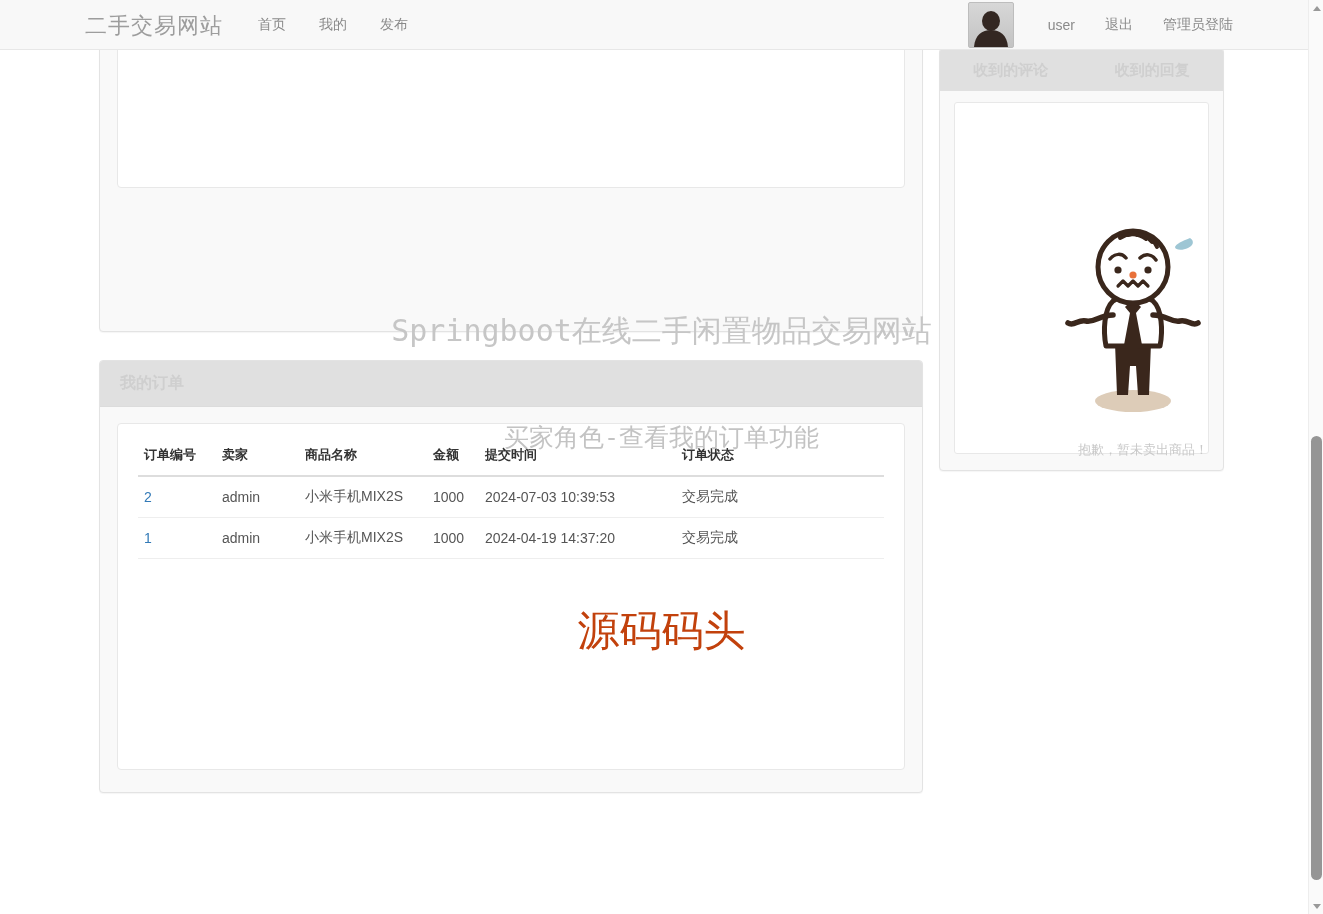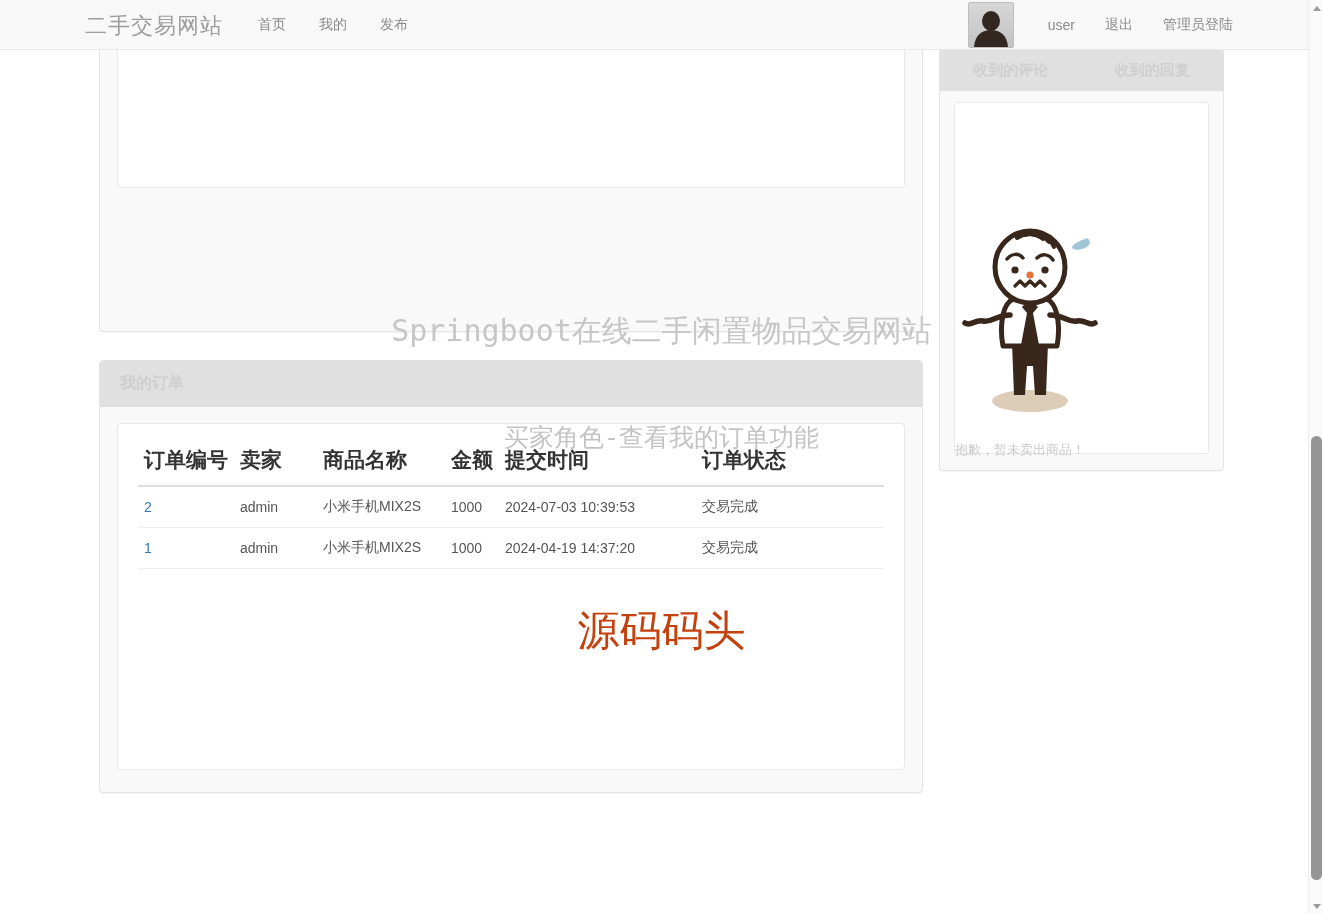--- a/index.html
+++ b/index.html
@@ -112,21 +112,21 @@
   .panel-top .panel-body { padding: 16px 17px 18px 17px; height: 100%; }
   .panel-top .inner-box { height: 291px; }
 
   table.data {
     width: 100%;
     border-collapse: collapse;
     font-size: 14px;
   }
   table.data th {
     text-align: left;
-    font-size: 21px;
+    font-size: 13px;
     color: #333;
     font-weight: bold;
     padding: 8px 6px 11px 6px;
     border-bottom: 2px solid #dddddd;
     white-space: nowrap;
   }
   table.data td {
     padding: 11px 6px;
     color: #555;
     border-bottom: 1px solid #eeeeee;
@@ -188,21 +188,21 @@
     color: #cbcbcb;
     padding: 2px 0 9px 0;
   }
   .empty-box {
     background: #ffffff;
     border: 1px solid #e8e8e8;
     border-radius: 3px;
     height: 352px;
     display: flex;
     flex-direction: column;
-    align-items: flex-start;
+    align-items: flex-end;
     justify-content: flex-start;
     padding-top: 120px;
   }
   .empty-text {
     margin-top: 14px;
     font-size: 13px;
     color: #c9c9c9;
     white-space: nowrap;
   }
 

